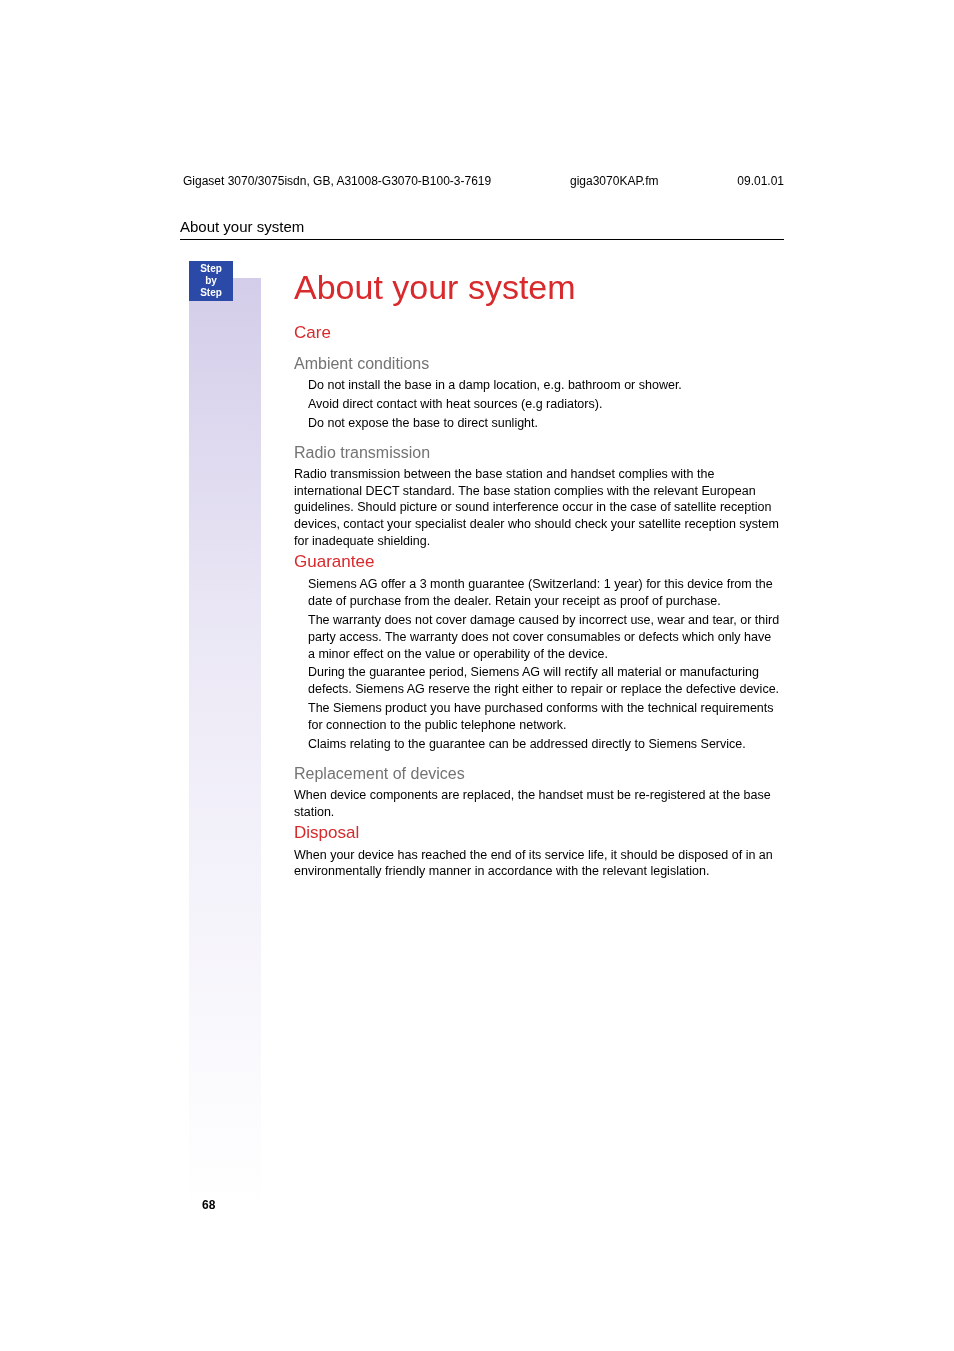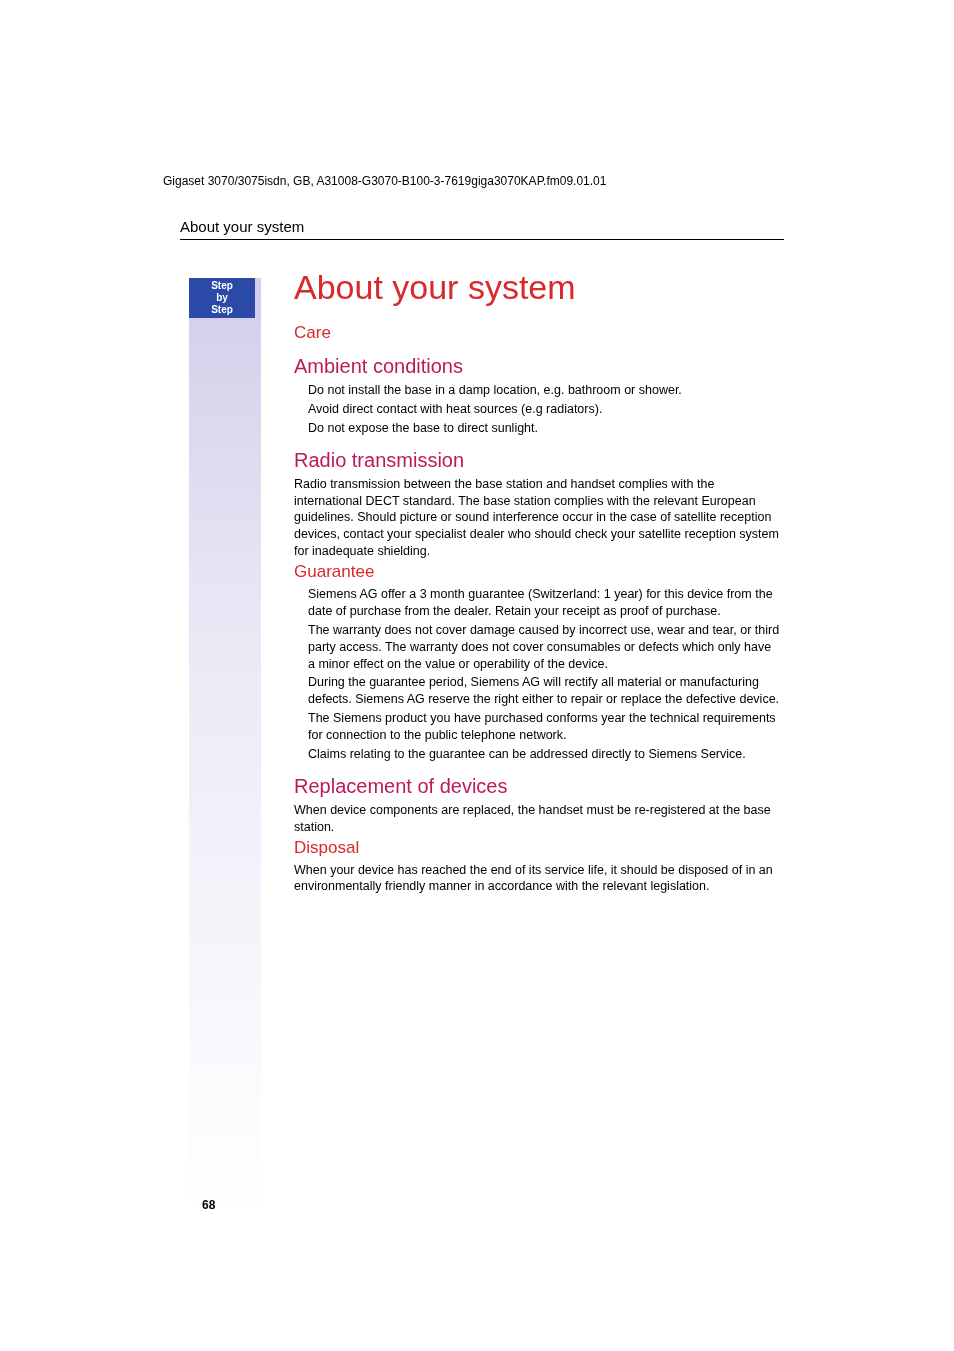--- a/index.html
+++ b/index.html
@@ -8,48 +8,49 @@
     height: 1351px;
     background: #ffffff;
     font-family: Arial, Helvetica, sans-serif;
     position: relative;
     color: #000;
   }
 
   .header-meta {
     position: absolute;
     top: 174px;
-    left: 163px;
+    left: 183px;
     right: 170px;
     font-size: 12px;
     color: #000;
     display: flex;
+    justify-content: space-between;
   }
   .running-head {
     position: absolute;
     top: 218px;
     left: 180px;
     right: 170px;
     font-size: 15px;
     border-bottom: 1px solid #000;
     padding-bottom: 4px;
   }
   .sidebar {
     position: absolute;
     top: 278px;
     left: 189px;
     width: 72px;
     height: 934px;
     background: linear-gradient(180deg, #d3cde9 0%, #ece9f6 40%, #ffffff 100%);
   }
   .step-badge {
     position: absolute;
-    top: 278px;
+    top: 261px;
     left: 189px;
-    width: 66px;
+    width: 44px;
     height: 40px;
     background: #2b4aa8;
     color: #fff;
     font-size: 10px;
     font-weight: bold;
     text-align: center;
     line-height: 12px;
     padding-top: 2px;
   }
   .content {
@@ -66,22 +67,22 @@
     margin-top: 8px;
   }
   .h2 {
     font-size: 17px;
     color: #d8292c;
     font-weight: 400;
     margin-top: 2px;
     margin-bottom: 4px;
   }
   .h3 {
-    font-size: 20px;
-    color: #be185d;
+    font-size: 16px;
+    color: #737373;
     font-weight: 400;
     margin-top: 12px;
     margin-bottom: 4px;
   }
   .para {
     font-size: 12.5px;
     line-height: 1.35;
     color: #000;
     margin-bottom: 2px;
   }
@@ -131,21 +132,21 @@
   <div class="bullet">Avoid direct contact with heat sources (e.g  radiators).</div>
   <div class="bullet">Do not expose the base to direct sunlight.</div>
 
   <div class="h3">Radio transmission</div>
   <div class="para">Radio transmission between the base station and handset complies with the international DECT standard. The base station complies with the relevant European guidelines. Should picture or sound interference occur in the case of satellite reception devices, contact your specialist dealer who should check your satellite reception system for inadequate shielding.</div>
 
   <div class="h2">Guarantee</div>
   <div class="bullet">Siemens AG offer a 3 month guarantee (Switzerland: 1 year) for this device from the date of purchase from the dealer. Retain your receipt as proof of purchase.</div>
   <div class="bullet">The warranty does not cover damage caused by incorrect use, wear and tear, or third party access. The warranty does not cover consumables or defects which only have a minor effect on the value or operability of the device.</div>
   <div class="bullet">During the guarantee period, Siemens AG will rectify all material or manufacturing defects. Siemens AG reserve the right either to repair or replace the defective device.</div>
-  <div class="bullet">The Siemens product you have purchased conforms year the technical requirements for connection to the public telephone network.</div>
+  <div class="bullet">The Siemens product you have purchased conforms with the technical requirements for connection to the public telephone network.</div>
   <div class="bullet">Claims relating to the guarantee can be addressed directly to Siemens Service.</div>
 
   <div class="h3">Replacement of devices</div>
   <div class="para">When device components are replaced, the handset must be re-registered at the base station.</div>
 
   <div class="h2">Disposal</div>
   <div class="para">When your device has reached the end of its service life, it should be disposed of in an environmentally friendly manner in accordance with the relevant legislation.</div>
 </div>
 
 <div class="page-num">68</div>

